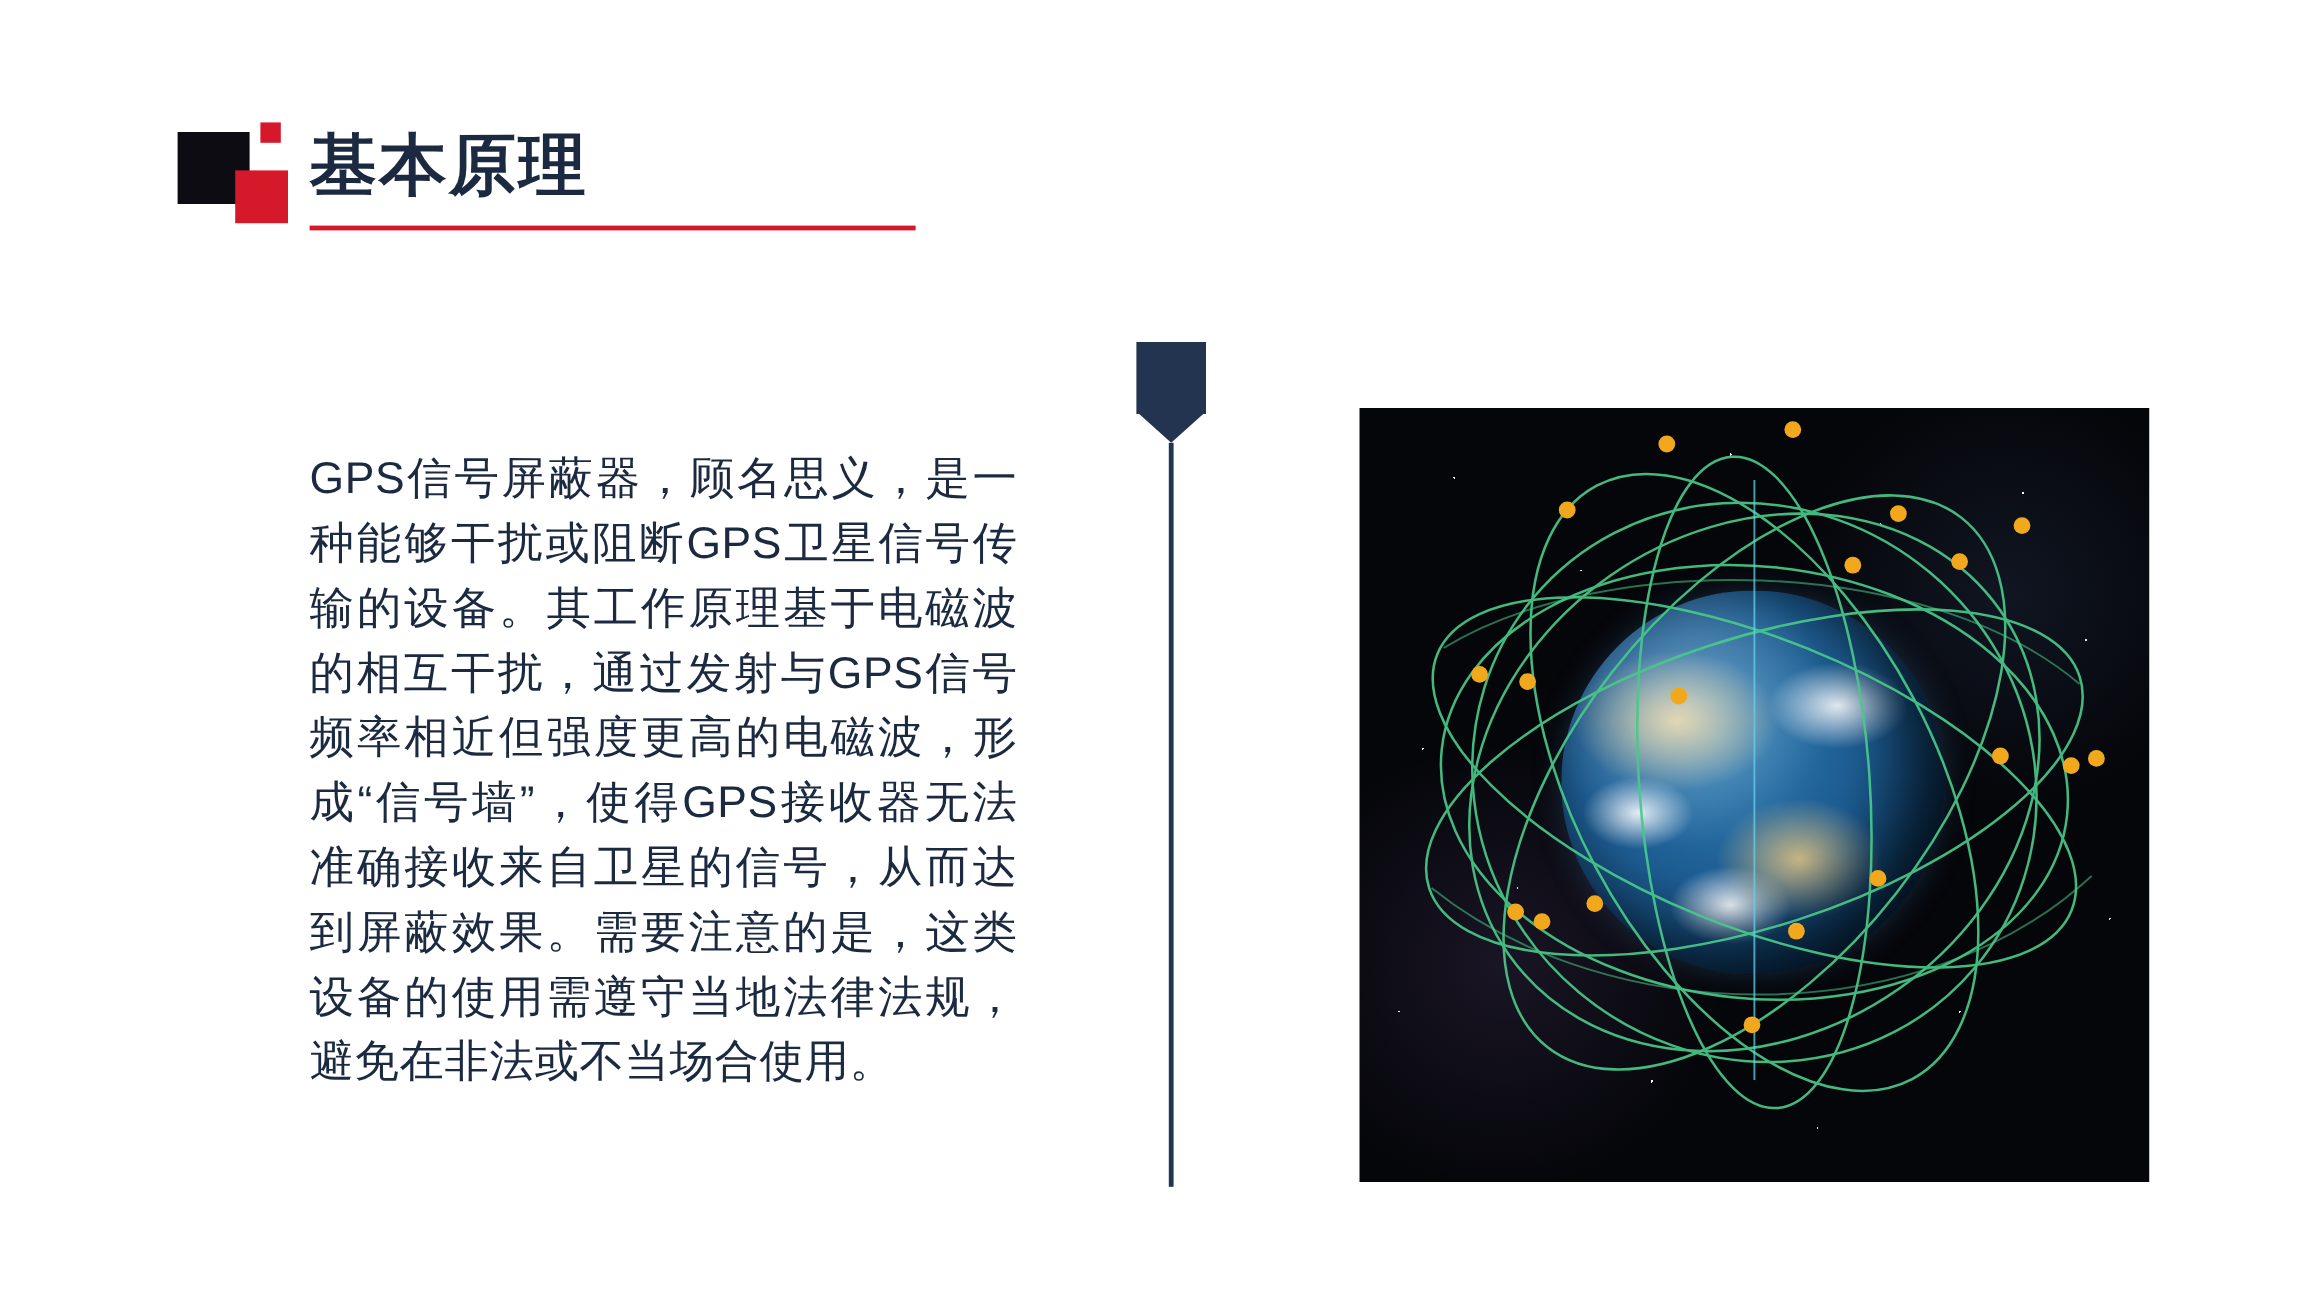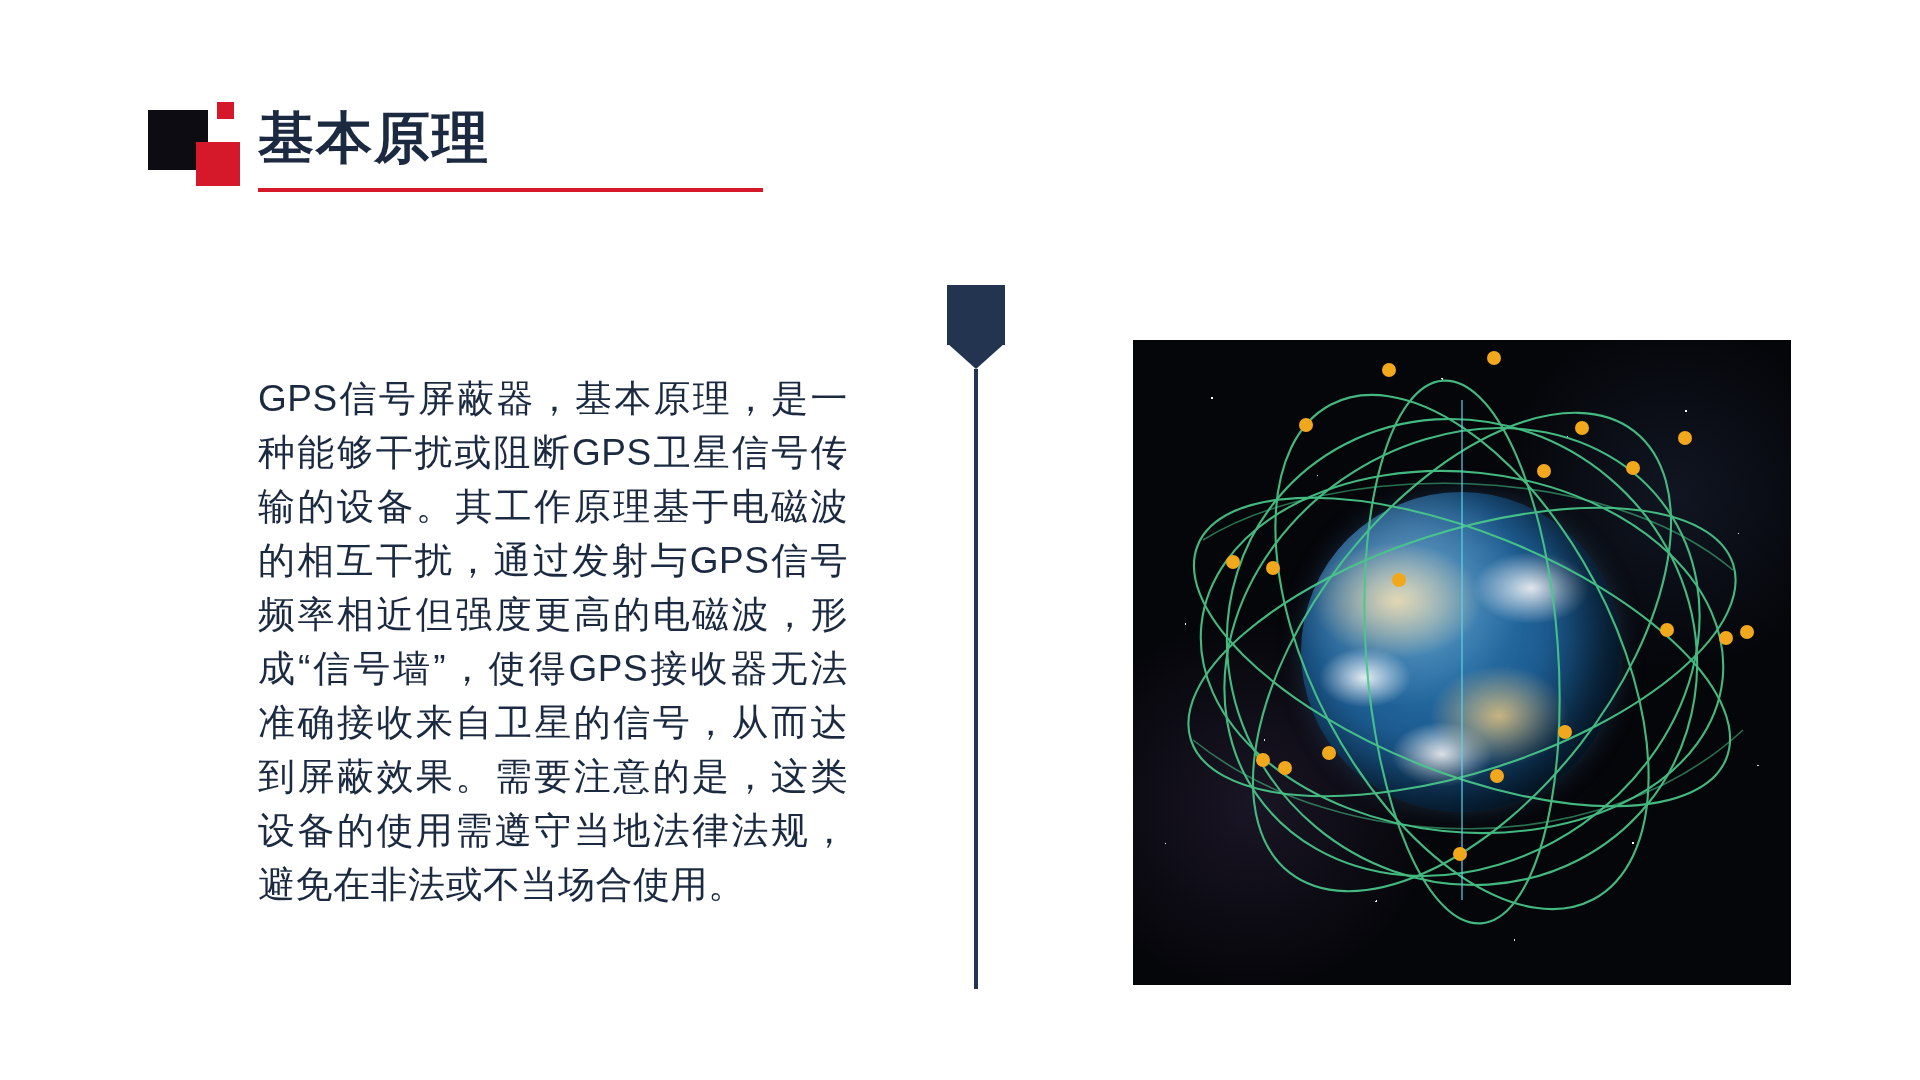--- a/index.html
+++ b/index.html
@@ -191,21 +191,21 @@
 <div class="slide">
 
   <div class="title-area">
     <div class="deco-black"></div>
     <div class="deco-red-big"></div>
     <div class="deco-red-small"></div>
     <div class="title-text nosel">基本原理</div>
     <div class="title-rule"></div>
   </div>
 
-  <div class="body-text nosel">GPS信号屏蔽器，基本原理，是一种能够干扰或阻断GPS卫星信号传输的设备。其工作原理基于电磁波的相互干扰，通过发射与GPS信号频率相近但强度更高的电磁波，形成“信号墙”，使得GPS接收器无法准确接收来自卫星的信号，从而达到屏蔽效果。需要注意的是，这类设备的使用需遵守当地法律法规，避免在非法或不当场合使用。</div>
+  <div class="body-text nosel">GPS信号屏蔽器，顾名思义，是一种能够干扰或阻断GPS卫星信号传输的设备。其工作原理基于电磁波的相互干扰，通过发射与GPS信号频率相近但强度更高的电磁波，形成“信号墙”，使得GPS接收器无法准确接收来自卫星的信号，从而达到屏蔽效果。需要注意的是，这类设备的使用需遵守当地法律法规，避免在非法或不当场合使用。</div>
 
   <div class="divider">
     <div class="pin-head"></div>
     <div class="pin-tip"></div>
     <div class="pin-line"></div>
   </div>
 
   <div class="image-panel">
     <div class="starfield"></div>
     <div class="earth"></div>

